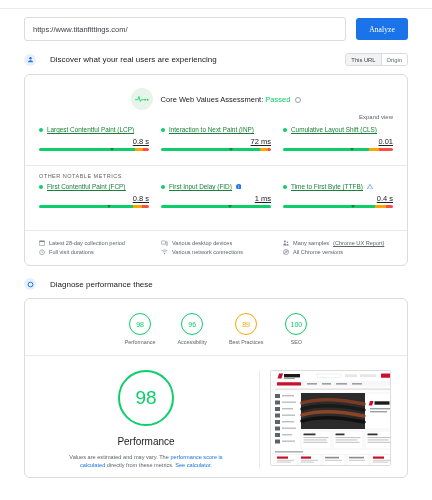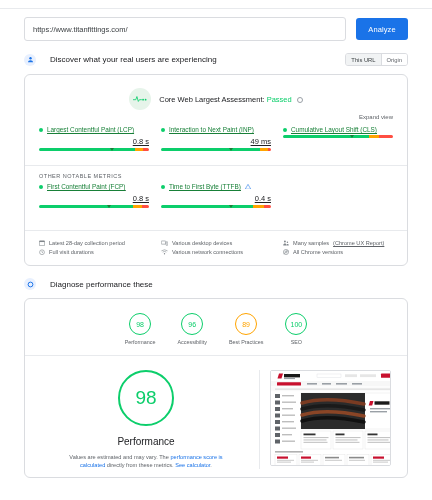--- a/index.html
+++ b/index.html
@@ -31,21 +31,21 @@
     background: #fff;
     font-family: "Liberation Sans", sans-serif;
     outline: none;
   }
   .analyze-btn {
     width: 52px; height: 22px;
     background: #1a73e8;
     color: #fff;
     border: none; border-radius: 3px;
     font-size: 7.5px;
-    font-family: Liberation Sans, sans-serif;
+    font-family: Liberation Serif, serif;
     cursor: pointer;
     letter-spacing: .1px;
   }
 
   
   .tabs {
     display: flex; justify-content: center; align-items: flex-end;
     gap: 6px; margin-top: 9px;
   }
   .tab {
@@ -255,21 +255,21 @@
   <div class="card">
     <div class="cwv-head">
       <span class="cwv-badge">
         <svg width="14" height="8" viewBox="0 0 20 10">
           <path d="M0 6 H4 L5.6 1.5 L7.6 8.5 L9.2 6 H12" fill="none" stroke="#0cce6b" stroke-width="1.2" stroke-linejoin="round" stroke-linecap="round"></path>
           <circle cx="14.4" cy="6" r="1.3" fill="#0cce6b"></circle>
           <circle cx="18" cy="6" r="1.3" fill="#0cce6b"></circle>
         </svg>
       </span>
       <span class="cwv-text">
-        <span>Core Web Largest Assessment:</span>
+        <span>Core Web Values Assessment:</span>
         <span class="passed">Passed</span>
         <span class="info-dot"></span>
       </span>
     </div>
 
     <div class="expand-row">
       <span class="expand-link">Expand view</span>
     </div>
 
     <div class="metrics-grid">
@@ -287,36 +287,37 @@
               <span style="width:5%;background:#ff4e42"></span>
           </span>
         </div>
       </div>
 
       <div class="metric">
         <div class="metric-label">
           <span class="dot"></span>
           <span class="metric-name">Interaction to Next Paint (INP)</span>
         </div>
-        <div class="metric-value">49 ms</div>
+        <div class="metric-value">72 ms</div>
         <div class="bar-wrap">
           <span class="marker" style="left:64%"></span>
           <span class="bar">
             <span style="width:90%;background:#0cce6b"></span>
               <span style="width:7%;background:#ffa400"></span>
               <span style="width:3%;background:#ff4e42"></span>
           </span>
         </div>
       </div>
 
       <div class="metric">
         <div class="metric-label">
           <span class="dot"></span>
           <span class="metric-name">Cumulative Layout Shift (CLS)</span>
         </div>
+        <div class="metric-value">0.01</div>
         <div class="bar-wrap">
           <span class="marker" style="left:63%"></span>
           <span class="bar">
             <span style="width:78%;background:#0cce6b"></span>
               <span style="width:9%;background:#ffa400"></span>
               <span style="width:13%;background:#ff4e42"></span>
           </span>
         </div>
       </div>
     </div>
@@ -333,20 +334,40 @@
         <div class="bar-wrap">
           <span class="marker" style="left:64%"></span>
           <span class="bar">
             <span style="width:85%;background:#0cce6b"></span>
               <span style="width:9%;background:#ffa400"></span>
               <span style="width:6%;background:#ff4e42"></span>
           </span>
         </div>
       </div>
 
+      <div class="metric">
+        <div class="metric-label">
+          <span class="dot"></span>
+          <span class="metric-name">First Input Delay (FID)</span>
+          <span>
+            <svg width="5.5" height="5.5" viewBox="0 0 10 10">
+                <circle cx="5" cy="5" r="5" fill="#1a73e8"></circle>
+                <rect x="4.4" y="4" width="1.2" height="4" fill="#fff"></rect>
+                <rect x="4.4" y="2" width="1.2" height="1.3" fill="#fff"></rect>
+              </svg>
+          </span>
+        </div>
+        <div class="metric-value">1 ms</div>
+        <div class="bar-wrap">
+          <span class="marker" style="left:63%"></span>
+          <span class="bar">
+            <span style="width:100%;background:#0cce6b"></span>
+          </span>
+        </div>
+      </div>
 
       <div class="metric">
         <div class="metric-label">
           <span class="dot"></span>
           <span class="metric-name">Time to First Byte (TTFB)</span>
           <span>
             <svg width="6" height="5.5" viewBox="0 0 11 10">
                 <path d="M5.5 0.6 L10.6 9.4 H0.4 Z" fill="none" stroke="#1a73e8" stroke-width="1"></path>
               </svg>
           </span>

